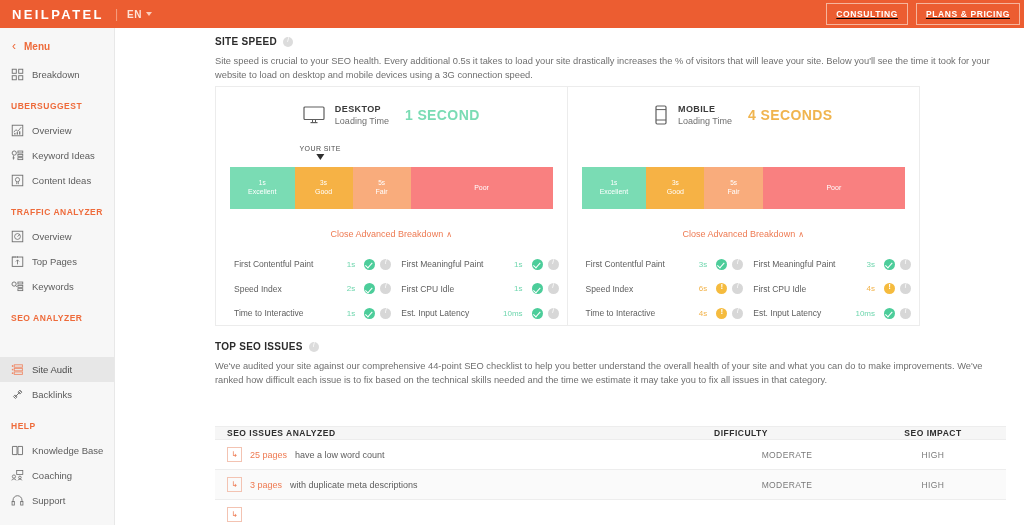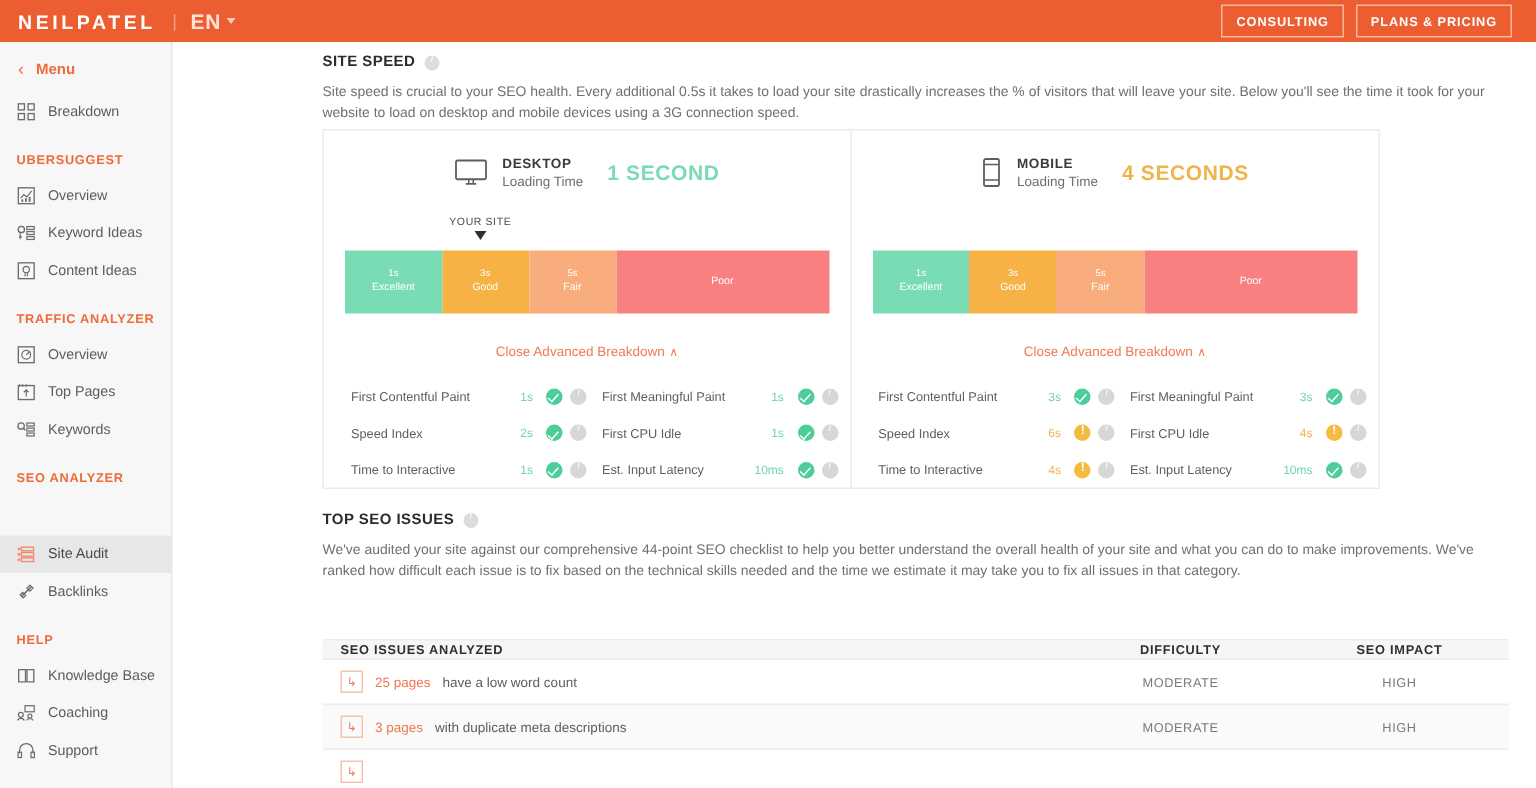--- a/index.html
+++ b/index.html
@@ -25,32 +25,32 @@
     font-weight: 700;
     letter-spacing: 2.4px;
   }
   #brand-sep {
     color: #f6a183;
     margin: 0 9px 0 11px;
     font-size: 12px;
   }
   #lang-select {
     display: flex; align-items: center; gap: 4px;
-    color: #fde3d7; font-size: 14px; font-weight: 600; letter-spacing: .5px;
+    color: #fde3d7; font-size: 10px; font-weight: 600; letter-spacing: .5px;
     cursor: pointer;
   }
   .caret-down {
     width: 0; height: 0;
     border-left: 3.5px solid transparent;
     border-right: 3.5px solid transparent;
     border-top: 4px solid #fbcdba;
   }
   #topbar-actions {
-    margin-left: auto; margin-right: 16px;
-    display: flex; align-items: center; gap: 8px;
+    margin-left: auto; margin-right: 4px;
+    display: flex; align-items: center; gap: 8px; text-decoration: underline;
   }
   .top-btn {
     border: 1px solid #f6b59d;
     color: #ffffff;
     background: transparent;
     font-size: 8.5px;
     font-weight: 600;
     letter-spacing: .6px;
     padding: 5px 9px;
     cursor: pointer;
@@ -217,21 +217,21 @@
   
   #issues-head { position: absolute; left: 0; top: 313px; width: 908px; }
   #issues-head .sec-head { padding-top: 0; }
   #table {
     position: absolute; left: 99px; top: 398px;
     width: 791px;
   }
   .thead {
     display: flex; align-items: center;
     height: 14px; background: #f6f6f6;
-    border-top: 1px solid #ededed; border-bottom: 1px solid #ededed;
+    border-top: 1px solid #ededed; border-bottom: 1px solid #ededed; gap: 46px;
   }
   .th {
     font-size: 8.5px; font-weight: 700; color: #2f2f2f; letter-spacing: .5px;
   }
   .c-issue { flex: 1; padding-left: 12px; }
   .c-diff  { width: 146px; text-align: center; }
   .c-imp   { width: 146px; text-align: center; }
   .trow {
     display: flex; align-items: center;
     height: 30px; border-bottom: 1px solid #ededed;

